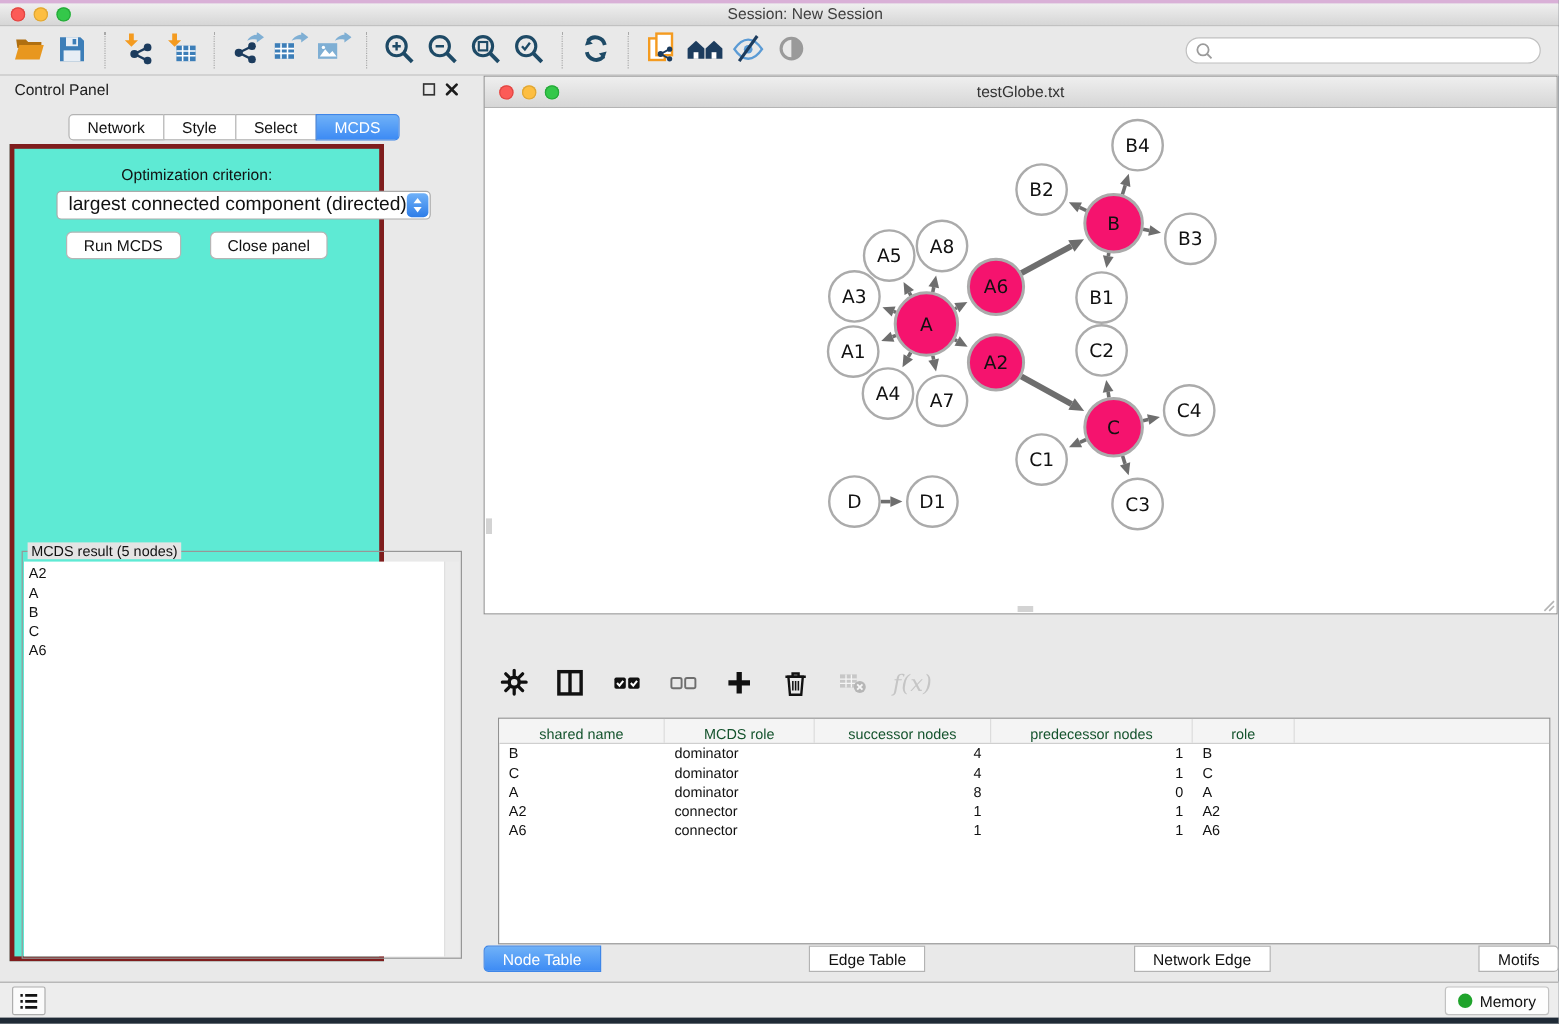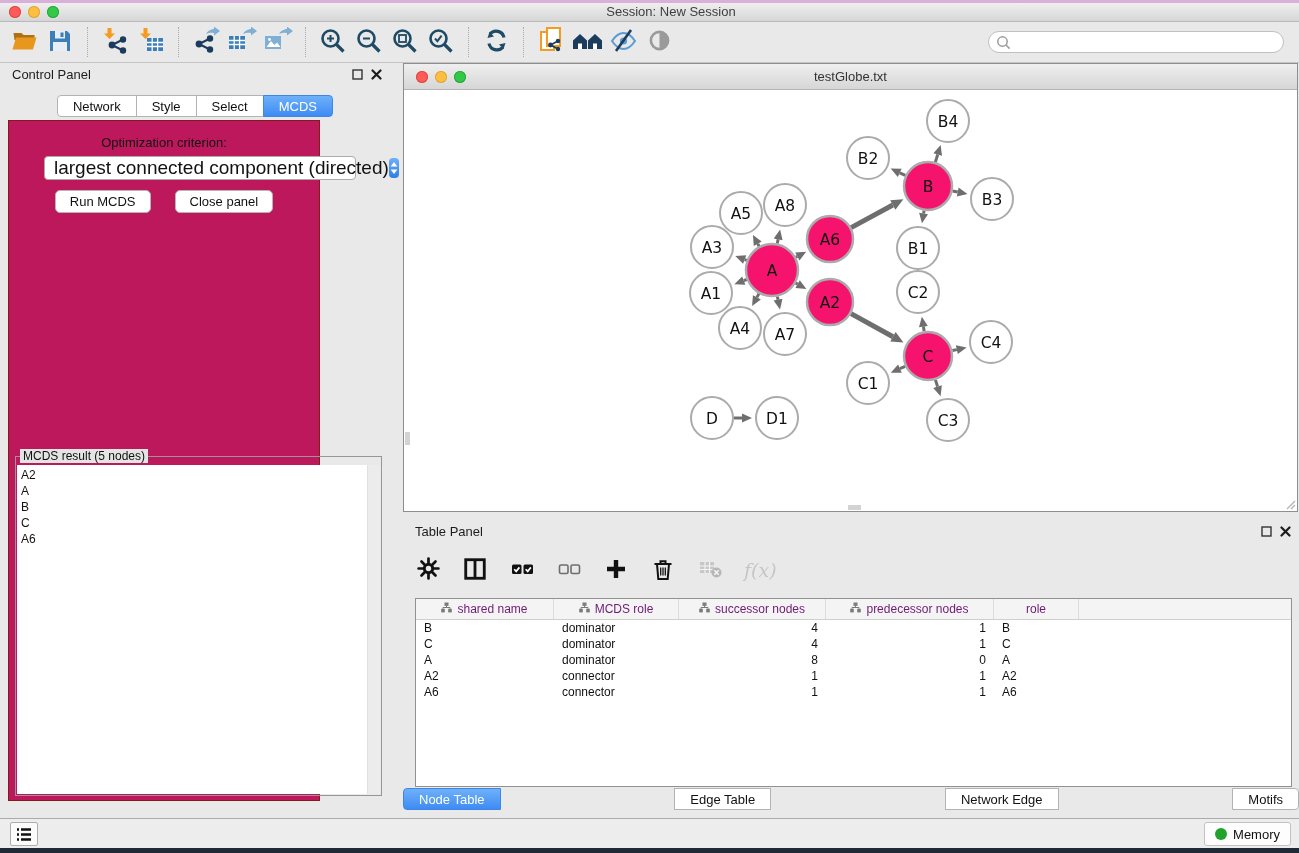--- a/index.html
+++ b/index.html
@@ -36,25 +36,25 @@
 
   
   .control-panel { position:absolute; left:0; top:63px; width:390px; height:750px; }
   .cp-tabs { position:absolute; left:0; top:32px; width:100%; display:flex; justify-content:center; }
   .seg-btn { height:22px; padding:0 15px; font-size:13px; background:#fff; border:1px solid #B3B3B3;
     margin-left:-1px; color:#111; cursor:pointer; font-family:"Liberation Sans",sans-serif; }
   .seg-btn:first-child { border-radius:4px 0 0 4px; margin-left:0; }
   .seg-btn:last-child { border-radius:0 4px 4px 0; }
   .seg-btn.active { background:linear-gradient(#6FB1F8,#3D8BF4); border-color:#3E86E8; color:#fff; }
   .cp-box { position:absolute; left:8px; top:57px; width:312px; height:681px;
-    background:#be185d; border:1px solid #7f1d1d; }
+    background:#5eead4; border:4px solid #7f1d1d; }
   .opt-label { position:absolute; left:0; top:14px; width:100%; text-align:center; font-size:13px; color:#111; }
   .combo { position:absolute; left:35px; top:35px; width:312px; height:24px; background:#fff;
     border:1px solid #ABABAB; border-radius:4px; display:flex; align-items:center; cursor:pointer; }
-  .combo-text { flex:1; font-size:19px; color:#111; padding-left:9px; white-space:nowrap; }
+  .combo-text { flex:1; font-size:16px; color:#111; padding-left:9px; white-space:nowrap; }
   .combo-stepper { width:20px; height:20px; margin-right:1px; border-radius:4px;
     background:linear-gradient(#6FB1F8,#2E7DE8); display:flex; align-items:center; justify-content:center; }
   .btn-row { position:absolute; left:0; top:69px; width:100%; display:flex; justify-content:center; gap:24px; }
   .push-btn { background:#fff; border:1px solid #B5B5B5; border-radius:5px; font-size:13px;
     height:23px; padding:0 14px; color:#111; cursor:pointer; font-family:"Liberation Sans",sans-serif; }
   .mcds-result { position:absolute; left:6px; top:335px; width:367px; height:340px; border:1px solid #979797; }
   .mcds-result .legend { position:absolute; left:4px; top:-8px; background:#E4E4E4; padding:0 3px;
     font-size:12px; color:#111; }
   .result-list { position:absolute; left:1px; top:8px; right:14px; bottom:1px; background:#fff;
     padding-top:2px; overflow:hidden; }
@@ -76,22 +76,22 @@
   
   .table-panel { position:absolute; left:403px; top:520px; width:896px; height:297px; }
   .tp-toolbar { position:absolute; left:12px; top:30px; height:40px; display:flex; align-items:center; gap:21px; }
   .tp-btn { border:none; background:transparent; width:26px; height:26px; display:flex;
     align-items:center; justify-content:center; cursor:pointer; }
   .tp-btn.disabled { opacity:.55; cursor:default; }
   .fx-label { font-size:19px; font-family:"DejaVu Serif", serif; font-style:italic; color:#A9A9A9; }
   .data-table { position:absolute; left:12px; top:78px; width:877px; height:189px; background:#fff;
     border:1px solid #919191; overflow:hidden; }
   .t-head { display:flex; height:21px; background:#F4F4F4; border-bottom:1px solid #CFCFCF; }
-  .t-hcell { display:flex; align-items:center; justify-content:center; gap:5px; font-size:12px;
-    color:#701a75; border-right:1px solid #DCDCDC; height:100%; cursor:pointer; }
+  .t-hcell { display:flex; align-items:center; justify-content:flex-end; gap:5px; font-size:12px;
+    color:#14532d; border-right:1px solid #DCDCDC; height:100%; cursor:pointer;flex-direction:column; }
   .t-row { display:flex; height:16px; align-items:center; }
   .t-cell { font-size:12px; color:#111; padding:0 8px; white-space:nowrap; }
   .tp-tabs { position:absolute; left:0; top:268px; width:100%; display:flex; justify-content:space-between; }
 
   
   .statusbar { position:absolute; left:0; top:818px; width:100%; height:30px; background:#EDEDED;
     border-top:1px solid #ABABAB; }
   .list-btn { position:absolute; left:10px; top:3px; width:28px; height:24px; background:#FBFBFB;
     border:1px solid #ADADAD; border-radius:2px; display:flex; align-items:center; justify-content:center; cursor:pointer; }
   .memory-btn { position:absolute; right:8px; top:3px; height:24px; background:#FDFDFD;
@@ -476,35 +476,20 @@
         </g>
       </svg>
     <div class="scroll-dot-left"></div>
     <div class="scroll-dot-bottom"></div>
     <svg class="resize-grip" width="12" height="12" viewBox="0 0 12 12">
         <path d="M11 3L3 11M11 7l-4 4" stroke="#B5B5B5" stroke-width="1.4"></path>
       </svg>
   </div>
 
   <div class="table-panel">
-    <div class="panel-header">
-      <span class="ph-title">Table Panel</span>
-      <span class="ph-icons">
-        <span class="phi">
-            <svg width="11" height="11" viewBox="0 0 11 11">
-              <rect x="1" y="1" width="9" height="9" fill="none" stroke="#333" stroke-width="1.4"></rect>
-            </svg>
-          </span>
-        <span class="phi">
-            <svg width="11" height="11" viewBox="0 0 11 11">
-              <path d="M1.5 1.5l8 8M9.5 1.5l-8 8" stroke="#1C1C1C" stroke-width="2.2" stroke-linecap="round"></path>
-            </svg>
-          </span>
-      </span>
-    </div>
     <div class="tp-toolbar">
         <button class="tp-btn">
           <span><svg width="23" height="23" viewBox="0 0 22 22">
               <circle cx="11" cy="11" r="4" fill="none" stroke="#111" stroke-width="2.8"></circle>
               <path d="M11 1.5v4M11 16.5v4M1.5 11h4M16.5 11h4M4.3 4.3l2.8 2.8M14.9 14.9l2.8 2.8M17.7 4.3l-2.8 2.8M7.1 14.9l-2.8 2.8" stroke="#111" stroke-width="2.6" stroke-linecap="round"></path>
             </svg></span>
         </button>
         <button class="tp-btn">
           <span><svg width="24" height="24" viewBox="0 0 22 22">
               <rect x="2.5" y="2.5" width="17" height="17" fill="none" stroke="#111" stroke-width="2.6"></rect>

